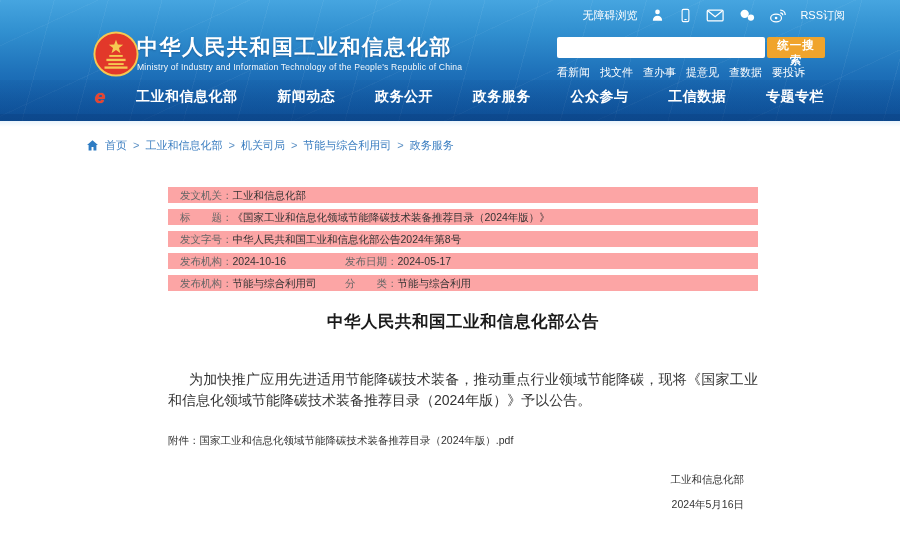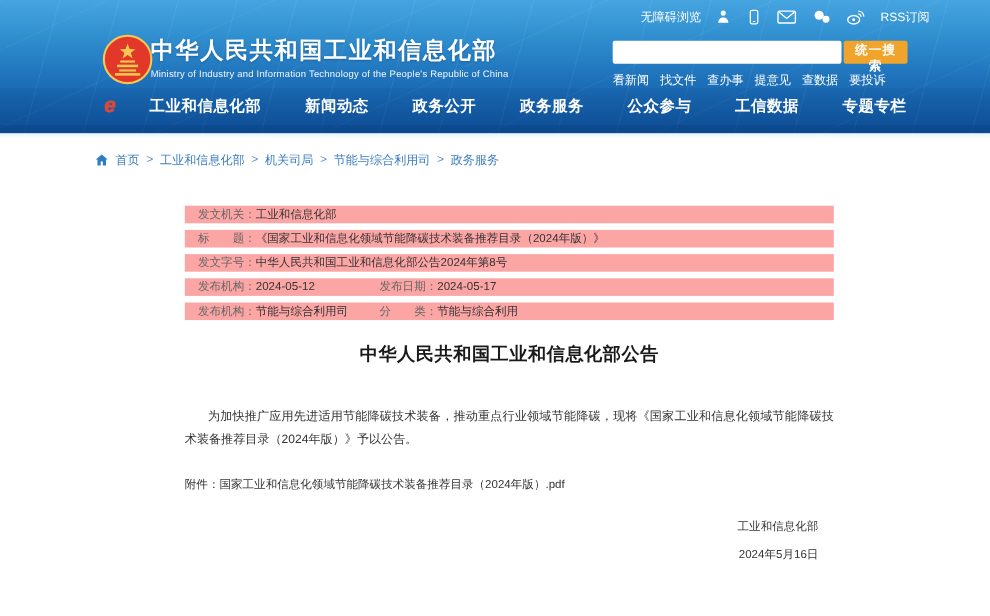--- a/index.html
+++ b/index.html
@@ -60,21 +60,21 @@
   .meta-table{margin-top:33px;}
   .meta-row{position:relative;height:16px;line-height:16px;background:#fca5a5;
     margin-bottom:6px;font-size:10.5px;padding-left:12px;box-sizing:border-box;}
   .meta-label{color:#666;}
   .meta-value{color:#333;}
   .meta-cell.second{position:absolute;left:177px;top:0;}
 
   .doc-title{margin:20px 0 0 0;text-align:center;font-size:16.5px;font-weight:bold;
     color:#1a1a1a;letter-spacing:.5px;}
   .issue-no{margin-top:31px;text-align:center;font-size:11px;color:#333;}
-  .doc-body{margin:36px 0 0 0;font-size:11px;line-height:21px;color:#333;
+  .doc-body{margin:36px 0 0 0;font-size:14px;line-height:21px;color:#333;
     text-indent:21px;text-align:justify;}
   .attachment{margin:23px 0 0 0;font-size:10.5px;color:#333;cursor:pointer;}
   .signature{margin-top:19px;text-align:right;padding-right:14px;font-size:10.5px;
     color:#333;line-height:25px;}
 </style>
 </head>
 <body>
 
 <div class="page">
 
@@ -179,21 +179,21 @@
       <span class="crumb">节能与综合利用司</span>
       <span class="sep">&gt;</span>
       <span class="crumb">政务服务</span>
     </div>
 
   <div class="doc">
     <div class="meta-table" id="meta-table">
         <div class="meta-row"><span class="meta-cell"><span class="meta-label">发文机关：</span><span class="meta-value">工业和信息化部</span></span></div>
         <div class="meta-row"><span class="meta-cell"><span class="meta-label">标　　题：</span><span class="meta-value">《国家工业和信息化领域节能降碳技术装备推荐目录（2024年版）》</span></span></div>
         <div class="meta-row"><span class="meta-cell"><span class="meta-label">发文字号：</span><span class="meta-value">中华人民共和国工业和信息化部公告2024年第8号</span></span></div>
-        <div class="meta-row"><span class="meta-cell"><span class="meta-label">发布机构：</span><span class="meta-value">2024-05-12</span></span><span class="meta-cell second"><span class="meta-label">发布日期：</span><span class="meta-value">2024-05-17</span></span></div>
+        <div class="meta-row"><span class="meta-cell"><span class="meta-label">发布机构：</span><span class="meta-value">2024-10-16</span></span><span class="meta-cell second"><span class="meta-label">发布日期：</span><span class="meta-value">2024-05-17</span></span></div>
         <div class="meta-row"><span class="meta-cell"><span class="meta-label">发布机构：</span><span class="meta-value">节能与综合利用司</span></span><span class="meta-cell second"><span class="meta-label">分　　类：</span><span class="meta-value">节能与综合利用</span></span></div>
       </div>
 
     <h1 class="doc-title">中华人民共和国工业和信息化部公告</h1>
     <p class="doc-body">为加快推广应用先进适用节能降碳技术装备，推动重点行业领域节能降碳，现将《国家工业和信息化领域节能降碳技术装备推荐目录（2024年版）》予以公告。</p>
     <p class="attachment">附件：国家工业和信息化领域节能降碳技术装备推荐目录（2024年版）.pdf</p>
     <div class="signature">
       <div>工业和信息化部</div>
       <div>2024年5月16日</div>
     </div>

